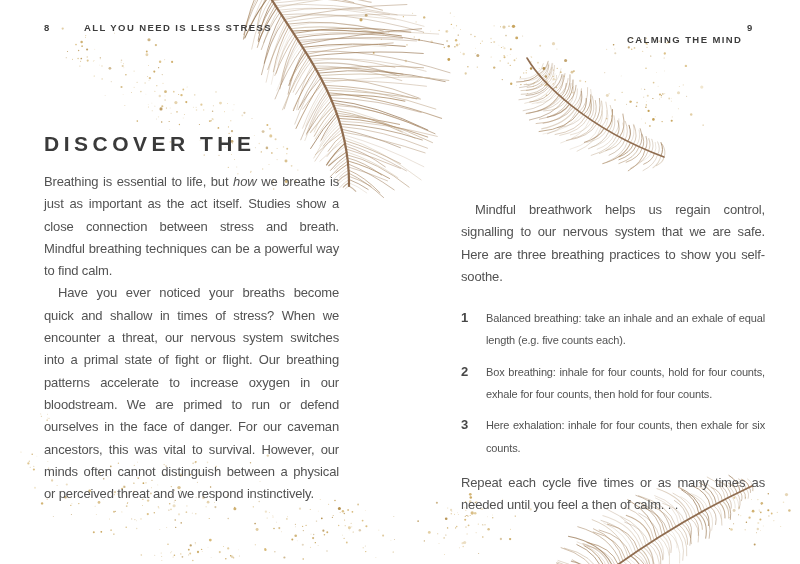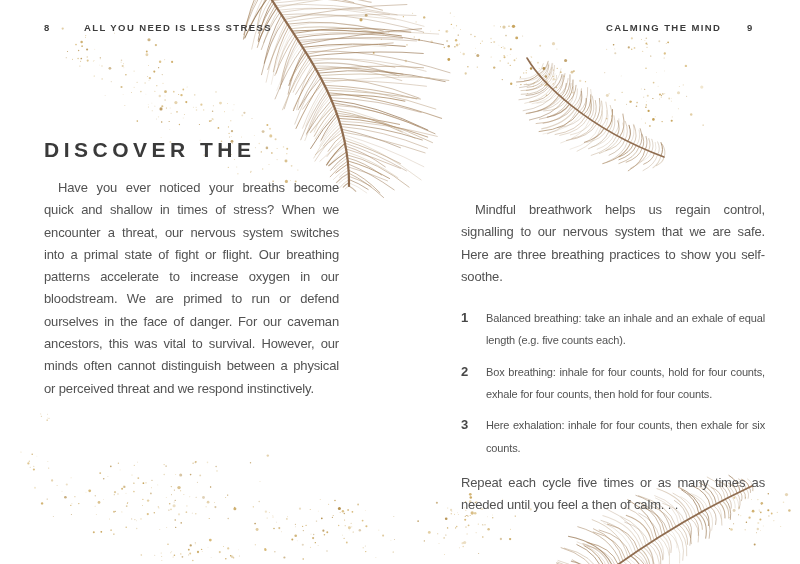--- a/index.html
+++ b/index.html
@@ -5,25 +5,25 @@
   html,body{margin:0;padding:0;background:#e8e8e8;}
   .spread{
     position:relative;width:800px;height:564px;background:#ffffff;overflow:hidden;
     font-family:"Liberation Sans",sans-serif;color:#525252;
   }
   .deco{position:absolute;left:0;top:0;}
   .runhead span{position:absolute;top:22px;font-size:9.5px;font-weight:700;
     letter-spacing:1.4px;color:#3d3d3d;white-space:nowrap;}
   .pagenum-left{left:44px;}
   .head-left{left:84px;}
-  .head-right{left:606px;}
+  .head-right{left:627px;margin-top:12px;}
   .pagenum-right{left:747px;}
   .col-left{position:absolute;left:44px;top:130px;width:295px;}
   .col-right{position:absolute;left:461px;top:199px;width:304px;}
-  .title{margin:6px 0 13px 0;font-size:21px;line-height:28px;letter-spacing:4.5px;
+  .title{margin:0 0 13px 0;font-size:21px;line-height:28px;letter-spacing:4.5px;
     font-weight:700;color:#3a3a3a;}
   .title .tl{display:block;white-space:nowrap;}
   .body{margin:0;font-size:13px;line-height:22.3px;text-align:justify;
     letter-spacing:-0.15px;color:#525252;}
   .body em{font-style:italic;}
   .indent{text-indent:14px;}
   .list{margin-top:19px;}
   .item{display:flex;margin-bottom:9px;}
   .num{width:25px;flex:none;font-size:13px;line-height:22.3px;font-weight:700;color:#474747;}
   .litxt{flex:1;font-size:11px;line-height:22.3px;text-align:justify;letter-spacing:-0.15px;}
@@ -1193,20 +1193,21 @@
     <span class="pagenum-left">8</span>
     <span class="head-left">ALL YOU NEED IS LESS STRESS</span>
     <span class="head-right">CALMING THE MIND</span>
     <span class="pagenum-right">9</span>
   </div>
 
   <div class="col-left">
     <h1 class="title">
       <span class="tl">DISCOVER THE</span>
     </h1>
+    <p class="body"><span>Breathing is essential to life, but </span><em>how</em><span> we breathe is just as important as the act itself. Studies show a close connection between stress and breath. Mindful breathing techniques can be a powerful way to find calm.</span></p>
     <p class="body indent">Have you ever noticed your breaths become quick and shallow in times of stress? When we encounter a threat, our nervous system switches into a primal state of fight or flight. Our breathing patterns accelerate to increase oxygen in our bloodstream. We are primed to run or defend ourselves in the face of danger. For our caveman ancestors, this was vital to survival. However, our minds often cannot distinguish between a physical or perceived threat and we respond instinctively.</p>
   </div>
 
   <div class="col-right">
     <p class="body indent">Mindful breathwork helps us regain control, signalling to our nervous system that we are safe. Here are three breathing practices to show you self-soothe.</p>
     <div class="list">
       <div class="item">
         <span class="num">1</span>
         <span class="litxt">Balanced breathing: take an inhale and an exhale of equal length (e.g. five counts each).</span>
       </div>

